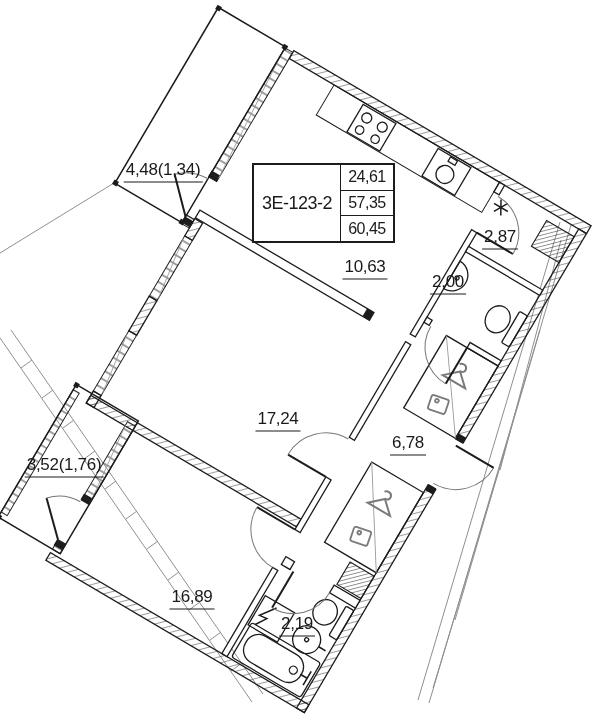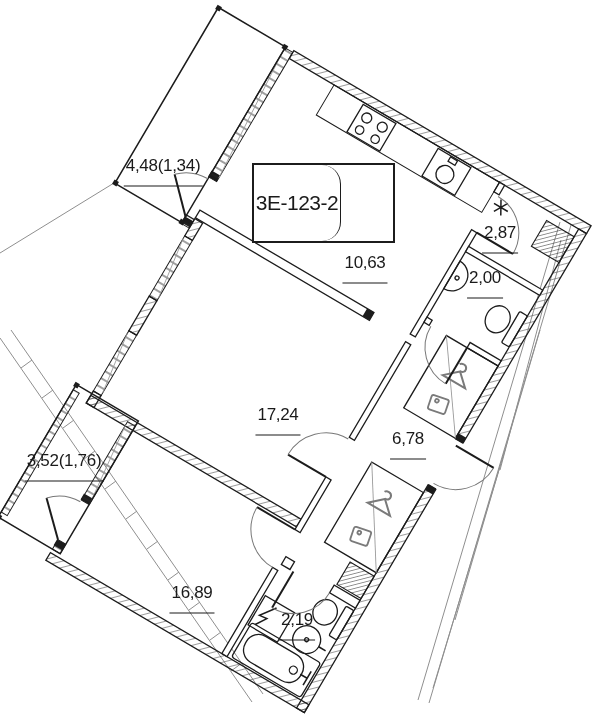--- a/index.html
+++ b/index.html
@@ -1,25 +1,25 @@
 <!DOCTYPE html>
 <html><head>
 <meta charset="utf-8">
 <style>
   html,body{margin:0;padding:0;background:#fff;}
   #stage{position:relative;width:600px;height:725px;background:#fff;overflow:hidden;
          font-family:"Liberation Sans",sans-serif;color:#1a1a1a;}
   #plansvg{position:absolute;left:0;top:0;}
   .lbl{position:absolute;transform:translate(-50%,-50%);font-size:17px;line-height:1;
-       border-bottom:1.3px solid #1a1a1a;padding:1px 2px 12px 2px;white-space:nowrap;
+       border-bottom:1.3px solid #1a1a1a;padding:1px 2px 4px 2px;white-space:nowrap;
        letter-spacing:-0.3px;background:transparent;}
   #titleblock{position:absolute;left:252px;top:163px;width:143px;height:80px;
        border:2px solid #1c1c1c;background:#fff;display:flex;box-sizing:border-box;}
   #tb-code{flex:0 0 86px;display:flex;align-items:center;justify-content:center;
-       font-size:21px;letter-spacing:-0.5px;border-right:1.6px solid #1c1c1c;border-radius:19px;}
+       font-size:18px;letter-spacing:-0.5px;border-right:1.6px solid #1c1c1c;}
   #tb-vals{flex:1;display:flex;flex-direction:column;}
   #tb-vals div{flex:1;display:flex;align-items:center;justify-content:center;
        font-size:16px;letter-spacing:-0.5px;border-bottom:1.6px solid #1c1c1c;}
   #tb-vals div:last-child{border-bottom:none;}
 </style>
 </head>
 <body>
 
 <div id="stage">
 
@@ -201,25 +201,30 @@
       <path d="M288,412 A44,44 0 0 0 332,456"></path>
       <path d="M394,449 A42,42 0 0 1 352,491"></path>
       <path d="M79,154 A44,44 0 0 0 48,167"></path>
       <path d="M133,497 A43,43 0 0 0 102,511"></path>
     </g>
   </g>
 </svg>
 
 <div id="titleblock">
   <div id="tb-code">3Е-123-2</div>
+  <div id="tb-vals">
+    <div>24,61</div>
+    <div>57,35</div>
+    <div>60,45</div>
+  </div>
 </div>
 
 <div class="lbl" style="left:163px;top:171px">4,48(1,34)</div>
 <div class="lbl" style="left:365px;top:268px">10,63</div>
 <div class="lbl" style="left:500px;top:238px">2,87</div>
-<div class="lbl" style="left:485px;top:283px">2,00</div>
+<div class="lbl" style="left:448px;top:283px">2,00</div>
 <div class="lbl" style="left:278px;top:420px">17,24</div>
 <div class="lbl" style="left:408px;top:444px">6,78</div>
 <div class="lbl" style="left:64px;top:466px">3,52(1,76)</div>
 <div class="lbl" style="left:192px;top:598px">16,89</div>
 <div class="lbl" style="left:297px;top:625px">2,19</div>
 
 </div>
 
 </body></html>

